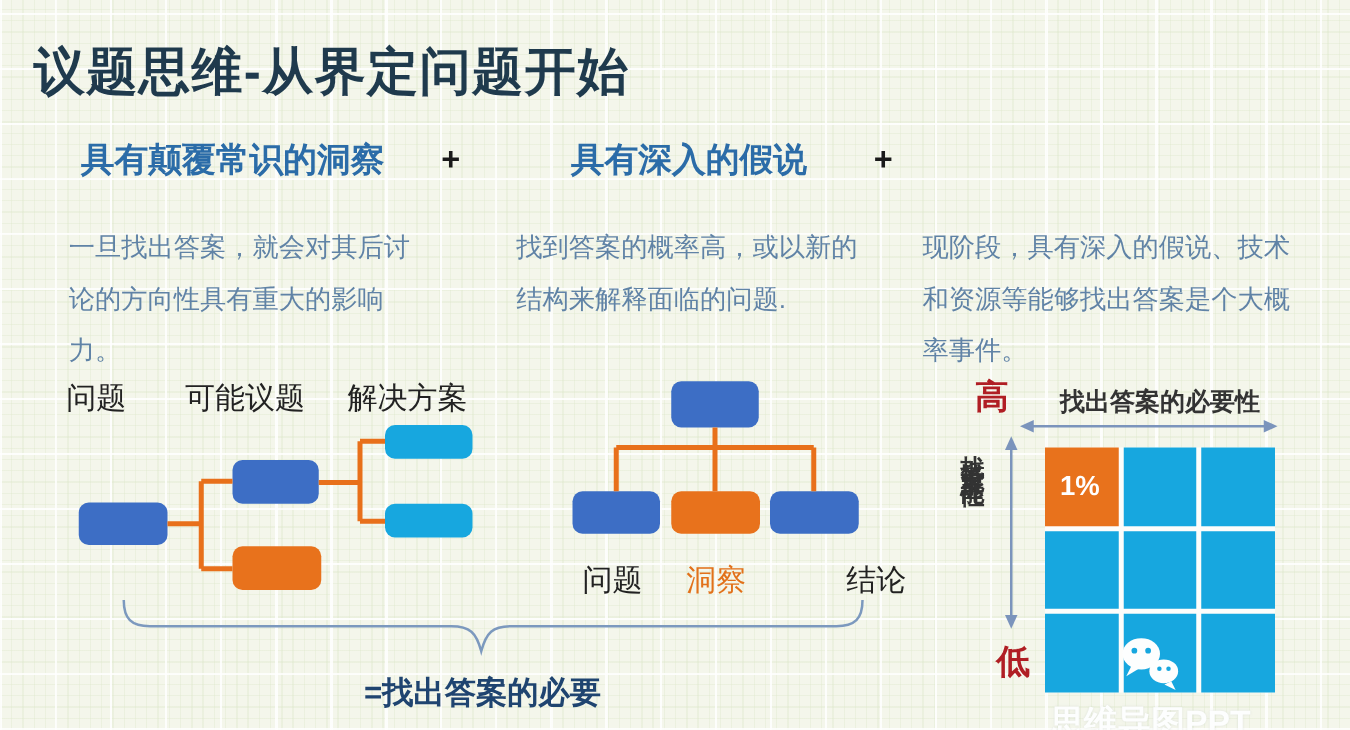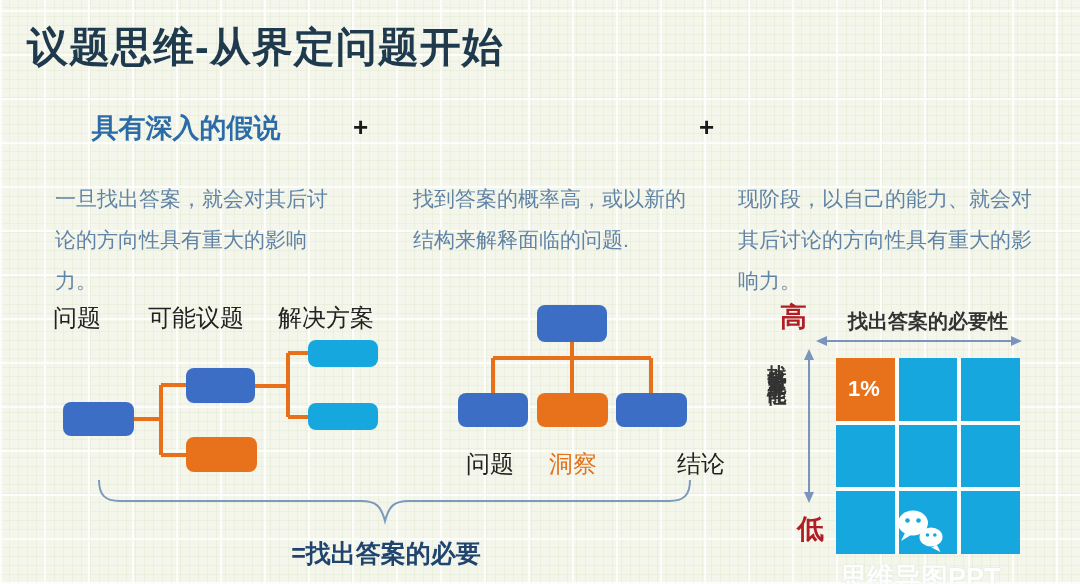--- a/index.html
+++ b/index.html
@@ -7,21 +7,21 @@
   .slide{
     position:relative;width:1080px;height:584px;overflow:hidden;
     background-color:#F4F6EB;
     background-image:
       repeating-linear-gradient(90deg, rgba(255,255,255,0.85) 0 2px, rgba(223,233,205,0.0) 2px 44px),
       repeating-linear-gradient(0deg, rgba(255,255,255,0.85) 0 2px, rgba(223,233,205,0.0) 2px 44px),
       repeating-linear-gradient(90deg, rgba(219,230,200,0.35) 0 1px, transparent 1px 9px),
       repeating-linear-gradient(0deg, rgba(219,230,200,0.35) 0 1px, transparent 1px 9px);
   }
   .abs{position:absolute;}
-  .title{font-size:41px;font-weight:bold;color:#1F3A4D;letter-spacing:1px;}
+  .title{font-size:41px;font-weight:bold;color:#1F3A4D;letter-spacing:1px;margin-top:10px;}
   .col-header{font-size:27px;font-weight:bold;color:#2B6CA8;text-align:center;}
   .plus{font-size:26px;font-weight:bold;color:#1A1A1A;}
   .body-text{font-size:21px;line-height:41px;color:#6083A6;}
   .tree-label{font-size:24px;font-weight:500;color:#222;}
   .tree-label.orange{color:#E2711A;}
   .nodebox{position:absolute;border-radius:8px;}
   .blue{background:#3D6EC5;}
   .orangebg{background:#E8721C;}
   .cyan{background:#17A7DF;}
   .matrix-grid{display:grid;grid-template-columns:1fr 1fr 1fr;grid-template-rows:1fr 1fr 1fr;gap:4px;background:#FDFDFB;}
@@ -35,27 +35,28 @@
   .watermark-text{color:#FDFEFE;font-size:27px;font-weight:600;text-shadow:0 0 2px rgba(180,190,190,0.35);}
   svg{display:block;}
 </style>
 </head>
 <body>
 
 <div class="slide">
 
   <div class="abs title" style="left:27px;top:20px;">议题思维-从界定问题开始</div>
 
-  <div class="abs col-header" style="left:58px;top:110px;width:256px;">具有深入的假说</div>
+  <div class="abs col-header" style="left:58px;top:110px;width:256px;">具有颠覆常识的洞察</div>
   <div class="abs plus" style="left:353px;top:112px;">+</div>
+  <div class="abs col-header" style="left:428px;top:110px;width:246px;">具有深入的假说</div>
   <div class="abs plus" style="left:699px;top:112px;">+</div>
 
   <div class="abs body-text" style="left:55px;top:178px;width:288px;">一旦找出答案，就会对其后讨论的方向性具有重大的影响力。</div>
   <div class="abs body-text" style="left:413px;top:178px;width:288px;">找到答案的概率高，或以新的结构来解释面临的问题.</div>
-  <div class="abs body-text" style="left:738px;top:178px;width:302px;">现阶段，以自己的能力、就会对其后讨论的方向性具有重大的影响力。</div>
+  <div class="abs body-text" style="left:738px;top:178px;width:302px;">现阶段，具有深入的假说、技术和资源等能够找出答案是个大概率事件。</div>
 
   <div class="abs tree-label" style="left:53px;top:302px;">问题</div>
   <div class="abs tree-label" style="left:148px;top:302px;">可能议题</div>
   <div class="abs tree-label" style="left:278px;top:302px;">解决方案</div>
 
   <div class="nodebox blue" style="left:63px;top:402px;width:71px;height:34px;"></div>
   <div class="nodebox blue" style="left:186px;top:368px;width:69px;height:35px;"></div>
   <div class="nodebox orangebg" style="left:186px;top:437px;width:71px;height:35px;"></div>
   <div class="nodebox cyan" style="left:308px;top:340px;width:70px;height:27px;"></div>
   <div class="nodebox cyan" style="left:308px;top:403px;width:70px;height:27px;"></div>

